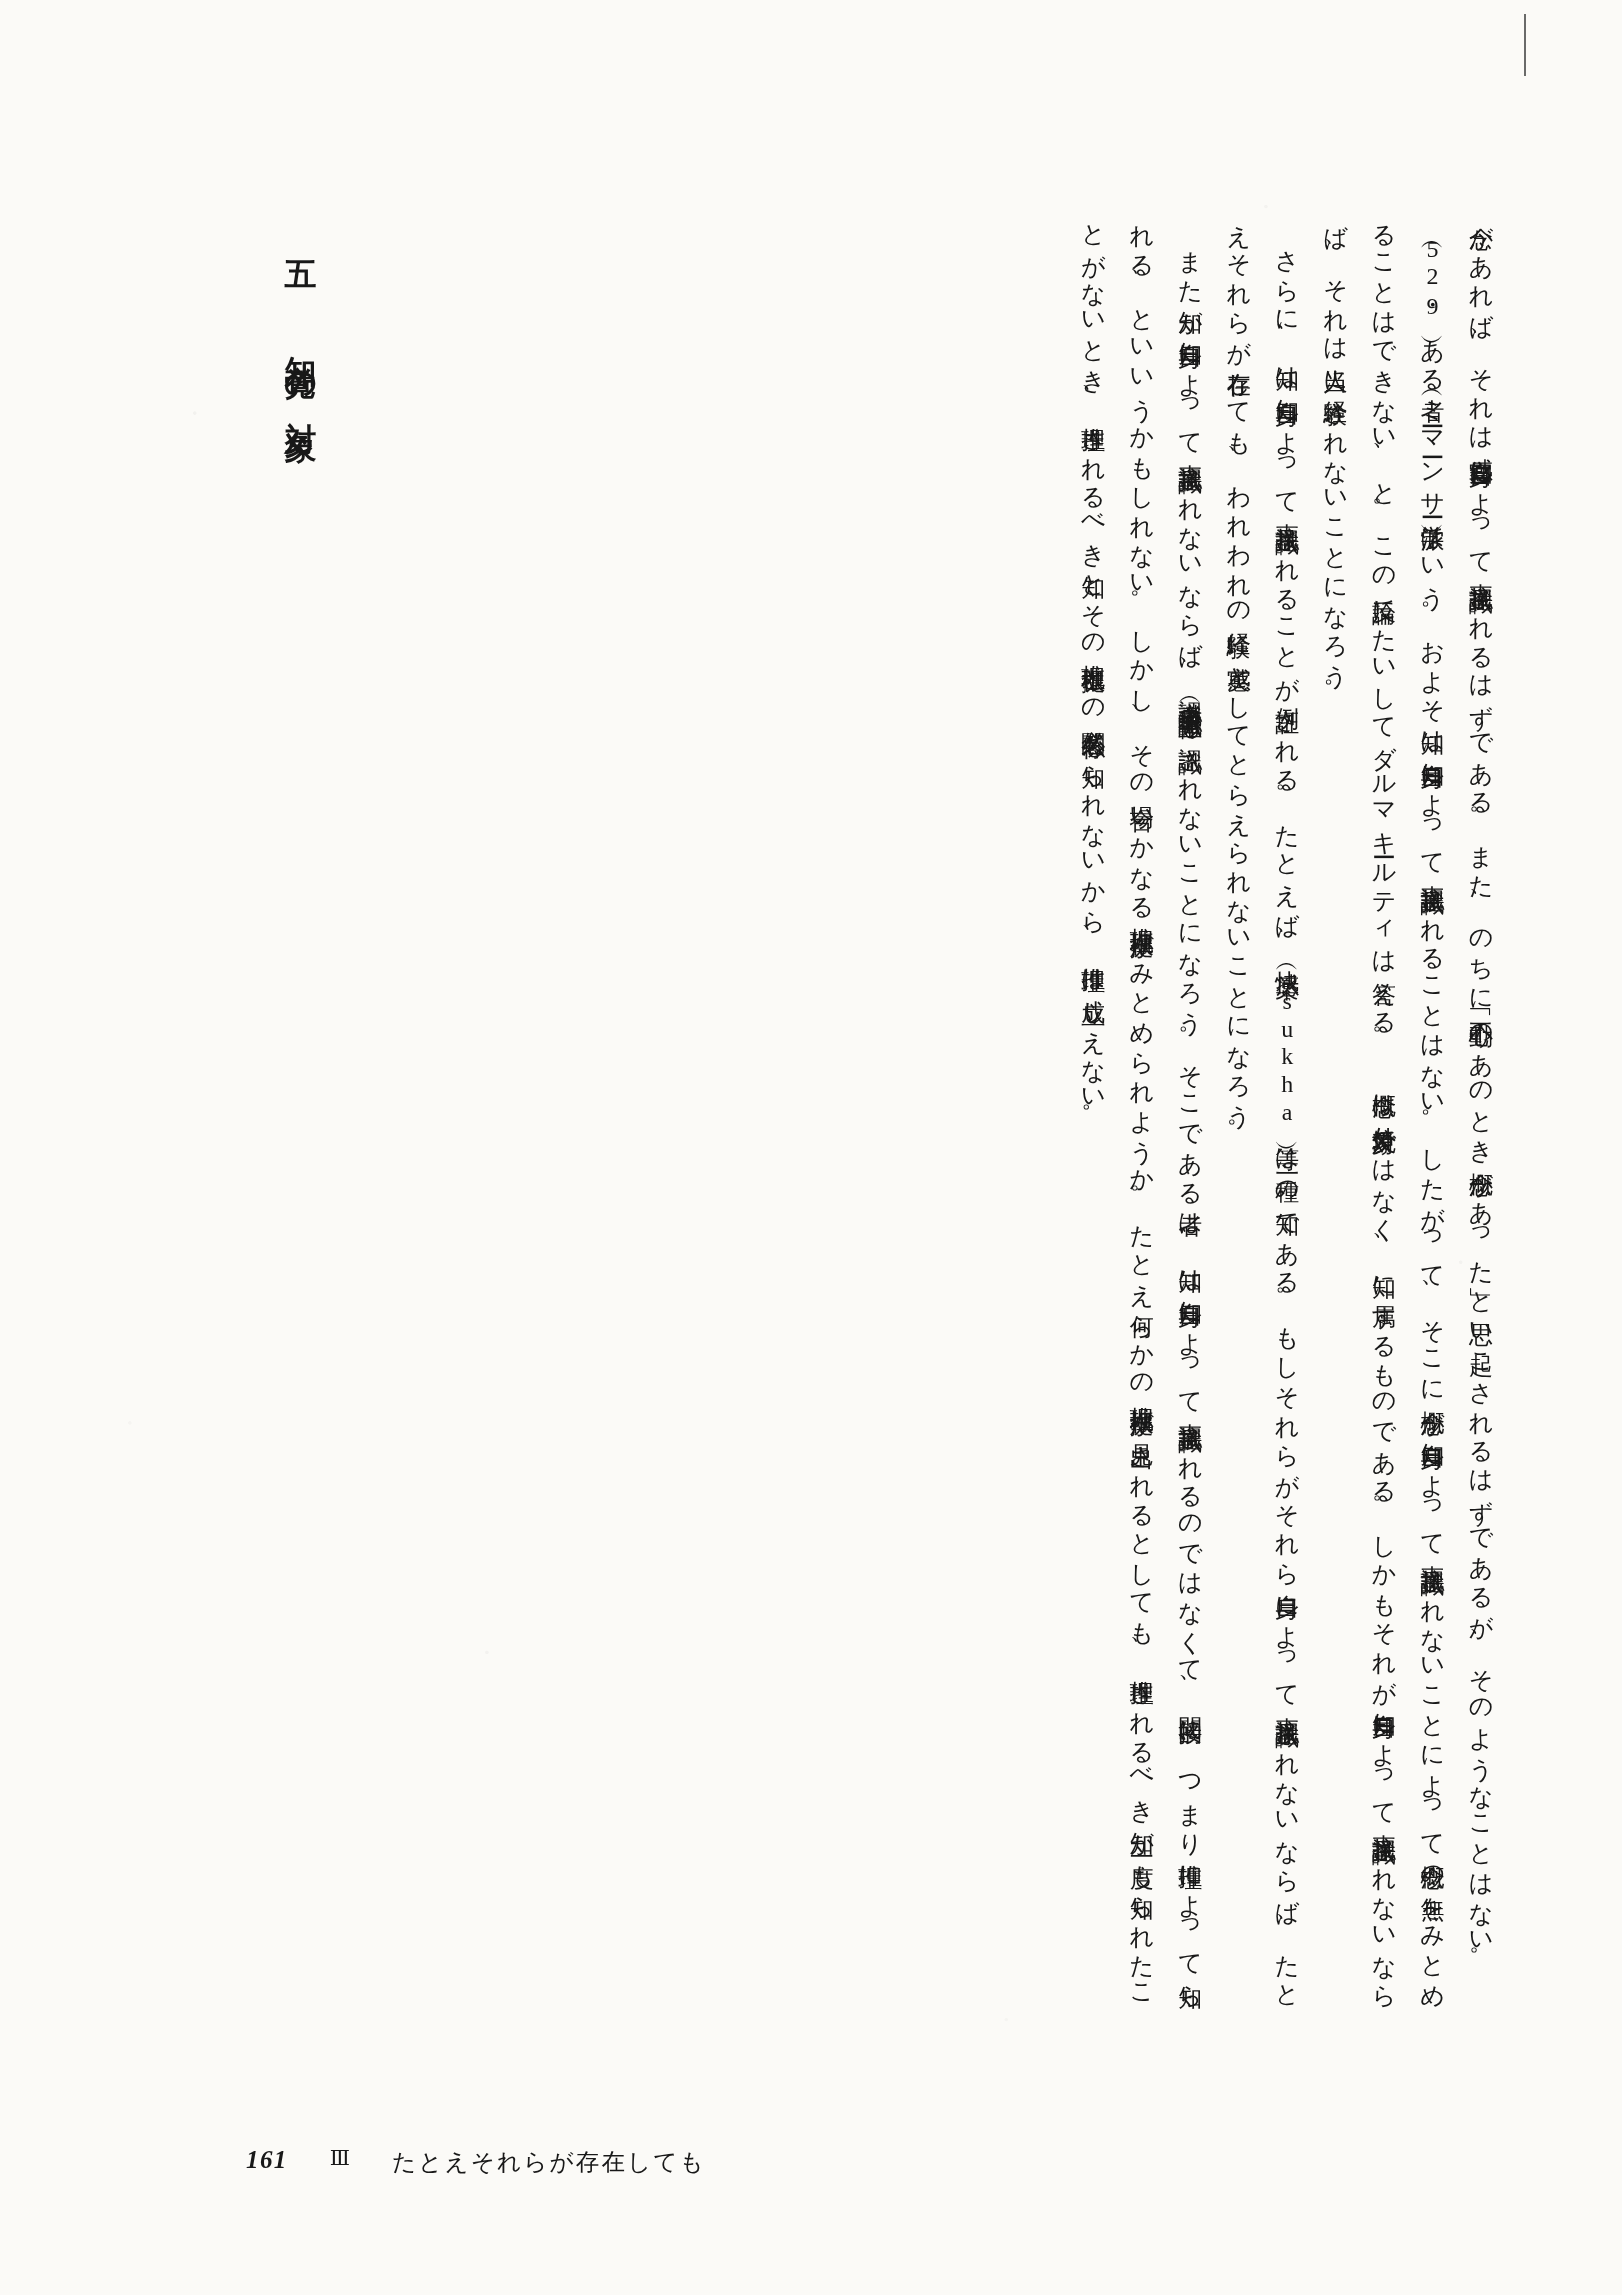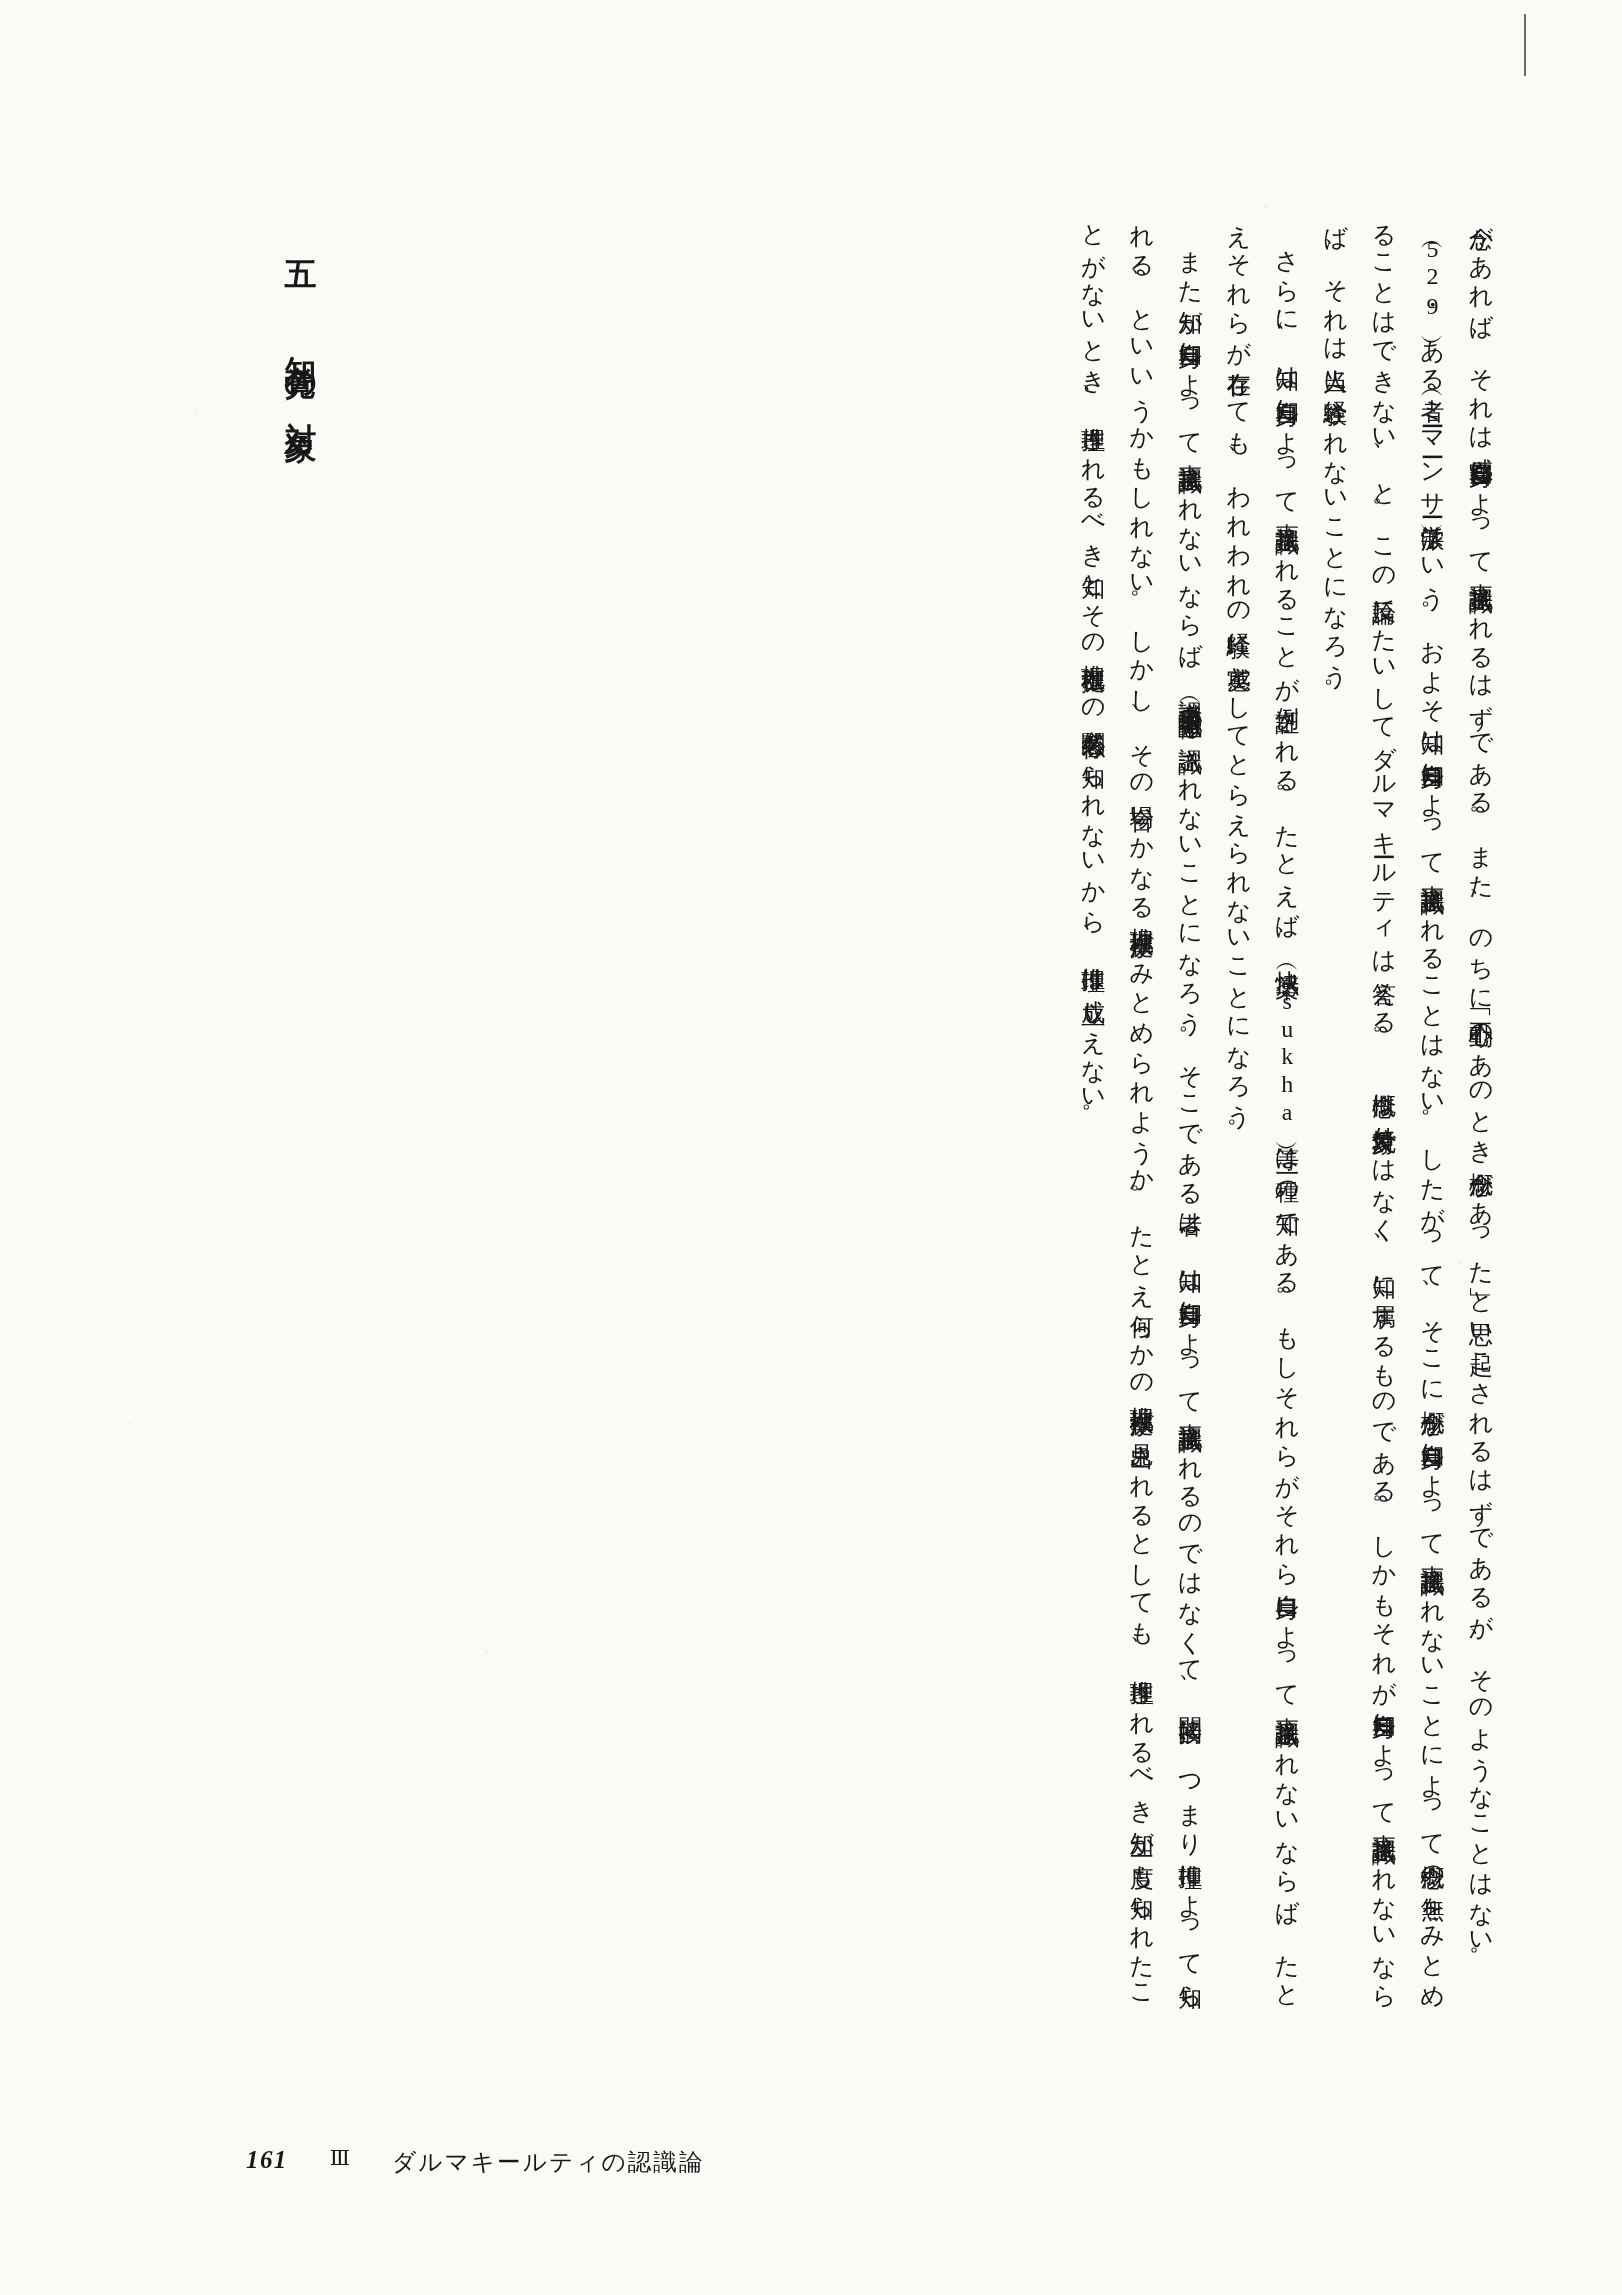--- a/index.html
+++ b/index.html
@@ -134,16 +134,16 @@
   </div>
 
   <div class="section-heading">
     <span class="num">五</span>
     <span>知覚の対象</span>
   </div>
 
   <div class="footer">
     <span class="page-num">161</span>
     <span class="part">Ⅲ</span>
-    <span class="chapter-title">ダルマキールティの認識論</span>
+    <span class="chapter-title">たとえそれらが存在しても</span>
   </div>
 </div>
 
 
 </body></html>

